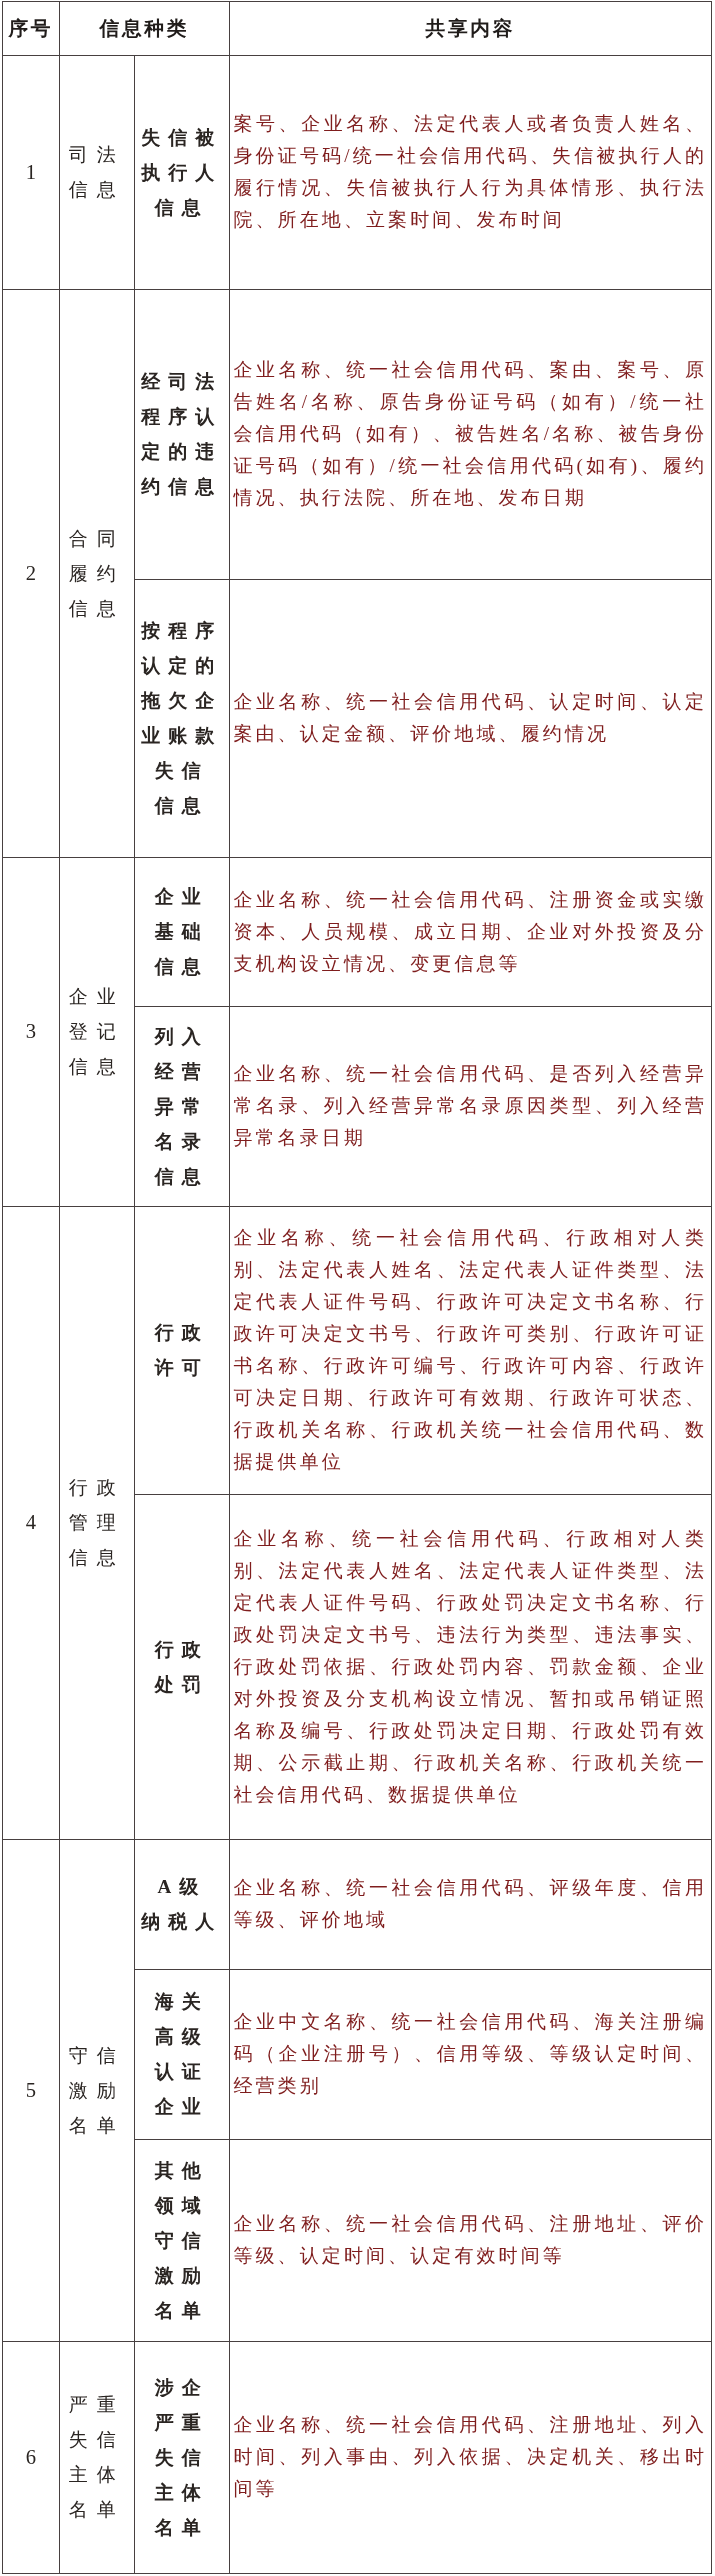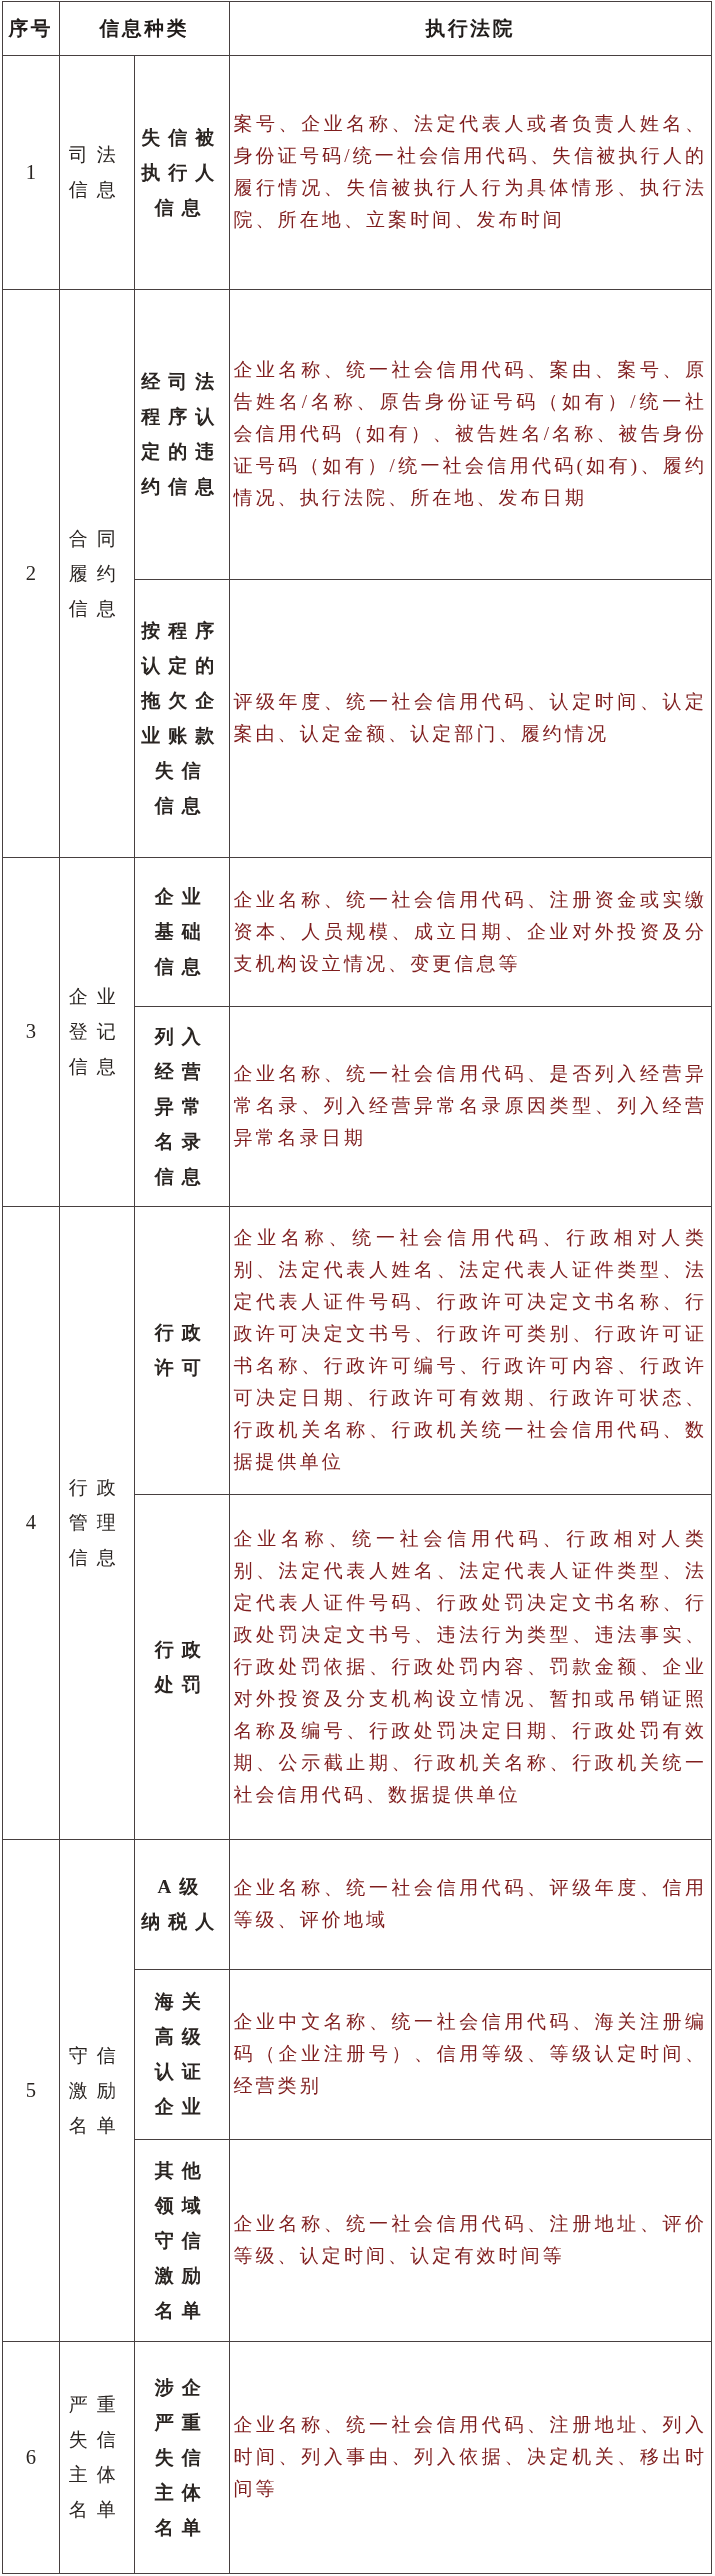--- a/index.html
+++ b/index.html
@@ -73,21 +73,21 @@
       <col style="width:57px">
       <col style="width:75px">
       <col style="width:95px">
       <col style="width:482px">
     </colgroup>
 
     <tbody>
         <tr style="height:54px">
       <th class="h-cell">序号</th>
       <th class="h-cell" colspan="2">信息种类</th>
-      <th class="h-cell">执行法院</th>
+      <th class="h-cell">共享内容</th>
     </tr>
 
     <tr style="height:234px">
       <td class="no-cell">1</td>
       <td class="cat-cell">司法
 信息</td>
       <td class="type-cell">失信被
 执行人
 信息</td>
       <td class="content-cell">案号、企业名称、法定代表人或者负责人姓名、身份证号码/统一社会信用代码、失信被执行人的履行情况、失信被执行人行为具体情形、执行法院、所在地、立案时间、发布时间</td>
@@ -104,21 +104,21 @@
 约信息</td>
       <td class="content-cell">企业名称、统一社会信用代码、案由、案号、原告姓名/名称、原告身份证号码（如有）/统一社会信用代码（如有）、被告姓名/名称、被告身份证号码（如有）/统一社会信用代码(如有)、履约情况、执行法院、所在地、发布日期</td>
     </tr>
     <tr style="height:278px">
       <td class="type-cell">按程序
 认定的
 拖欠企
 业账款
 失信
 信息</td>
-      <td class="content-cell">评级年度、统一社会信用代码、认定时间、认定案由、认定金额、认定部门、履约情况</td>
+      <td class="content-cell">企业名称、统一社会信用代码、认定时间、认定案由、认定金额、评价地域、履约情况</td>
     </tr>
 
     <tr style="height:149px">
       <td class="no-cell" rowspan="2">3</td>
       <td class="cat-cell" rowspan="2">企业
 登记
 信息</td>
       <td class="type-cell">企业
 基础
 信息</td>

